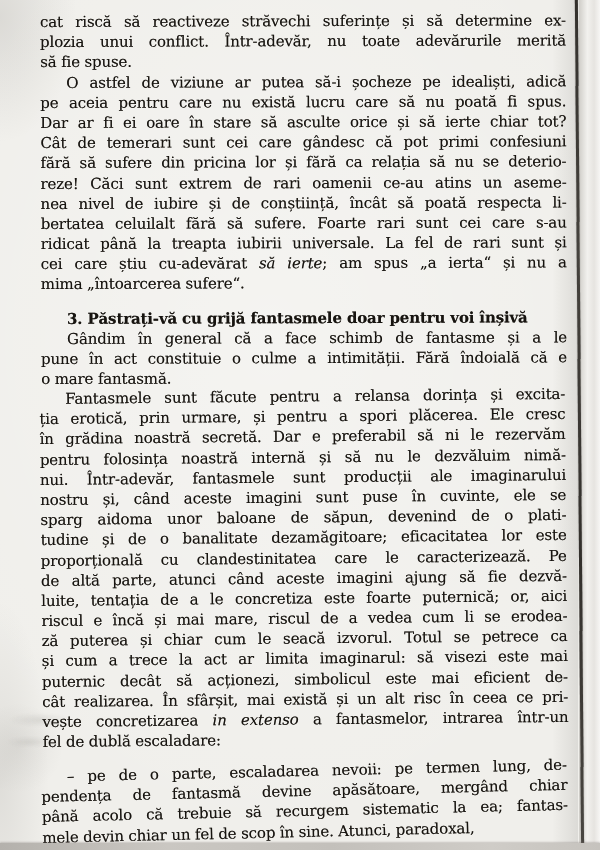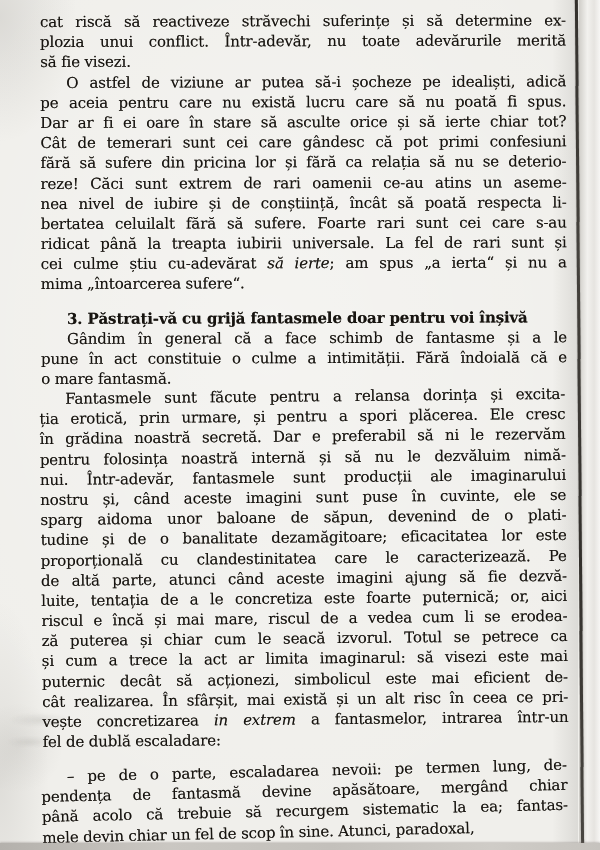--- a/index.html
+++ b/index.html
@@ -101,33 +101,33 @@
   }
 </style>
 </head>
 <body>
 
 <div class="page">
   <div class="text-block" id="text-block">
       <div class="paragraph para-0 type-body">
         <div class="line"><span>cat riscă să reactiveze străvechi suferințe și să determine ex-</span></div>
         <div class="line"><span>plozia unui conflict. Într-adevăr, nu toate adevărurile merită</span></div>
-        <div class="line last"><span>să fie visezi.</span></div>
+        <div class="line last"><span>să fie spuse.</span></div>
       </div>
       <div class="paragraph para-1 type-body indent">
         <div class="line"><span>O astfel de viziune ar putea să-i șocheze pe idealiști, adică</span></div>
         <div class="line"><span>pe aceia pentru care nu există lucru care să nu poată fi spus.</span></div>
         <div class="line"><span>Dar ar fi ei oare în stare să asculte orice și să ierte chiar tot?</span></div>
         <div class="line"><span>Cât de temerari sunt cei care gândesc că pot primi confesiuni</span></div>
         <div class="line"><span>fără să sufere din pricina lor și fără ca relația să nu se deterio-</span></div>
         <div class="line"><span>reze! Căci sunt extrem de rari oamenii ce-au atins un aseme-</span></div>
         <div class="line"><span>nea nivel de iubire și de conștiință, încât să poată respecta li-</span></div>
         <div class="line"><span>bertatea celuilalt fără să sufere. Foarte rari sunt cei care s-au</span></div>
         <div class="line"><span>ridicat până la treapta iubirii universale. La fel de rari sunt și</span></div>
-        <div class="line"><span>cei culme știu cu-adevărat </span><i>să ierte</i><span>; am spus „a ierta“ și nu a</span></div>
+        <div class="line"><span>cei care știu cu-adevărat </span><i>să ierte</i><span>; am spus „a ierta“ și nu a</span></div>
         <div class="line last"><span>mima „întoarcerea sufere“.</span></div>
       </div>
       <div class="paragraph para-2 type-heading indent">
         <div class="line last"><span>3. Păstrați-vă cu grijă fantasmele doar pentru voi înșivă</span></div>
       </div>
       <div class="paragraph para-3 type-body indent">
         <div class="line"><span>Gândim în general că a face schimb de fantasme și a le</span></div>
         <div class="line"><span>pune în act constituie o culme a intimității. Fără îndoială că e</span></div>
         <div class="line last"><span>o mare fantasmă.</span></div>
       </div>
@@ -141,21 +141,21 @@
         <div class="line"><span>sparg aidoma unor baloane de săpun, devenind de o plati-</span></div>
         <div class="line"><span>tudine și de o banalitate dezamăgitoare; eficacitatea lor este</span></div>
         <div class="line"><span>proporțională cu clandestinitatea care le caracterizează. Pe</span></div>
         <div class="line"><span>de altă parte, atunci când aceste imagini ajung să fie dezvă-</span></div>
         <div class="line"><span>luite, tentația de a le concretiza este foarte puternică; or, aici</span></div>
         <div class="line"><span>riscul e încă și mai mare, riscul de a vedea cum li se erodea-</span></div>
         <div class="line"><span>ză puterea și chiar cum le seacă izvorul. Totul se petrece ca</span></div>
         <div class="line"><span>și cum a trece la act ar limita imaginarul: să visezi este mai</span></div>
         <div class="line"><span>puternic decât să acționezi, simbolicul este mai eficient de-</span></div>
         <div class="line"><span>cât realizarea. În sfârșit, mai există și un alt risc în ceea ce pri-</span></div>
-        <div class="line"><span>vește concretizarea </span><i>in extrem</i><span> a fantasmelor, intrarea într-un</span></div>
+        <div class="line"><span>vește concretizarea </span><i>in extenso</i><span> a fantasmelor, intrarea într-un</span></div>
         <div class="line last"><span>fel de dublă escaladare:</span></div>
       </div>
       <div class="paragraph para-5 type-list-item indent">
         <div class="line"><span>– pe de o parte, escaladarea nevoii: pe termen lung, de-</span></div>
         <div class="line"><span>pendența de fantasmă devine apăsătoare, mergând chiar</span></div>
         <div class="line"><span>până acolo că trebuie să recurgem sistematic la ea; fantas-</span></div>
         <div class="line last"><span>mele devin chiar un fel de scop în sine. Atunci, paradoxal,</span></div>
       </div>
     </div>
   <div class="edge-shade"></div>

